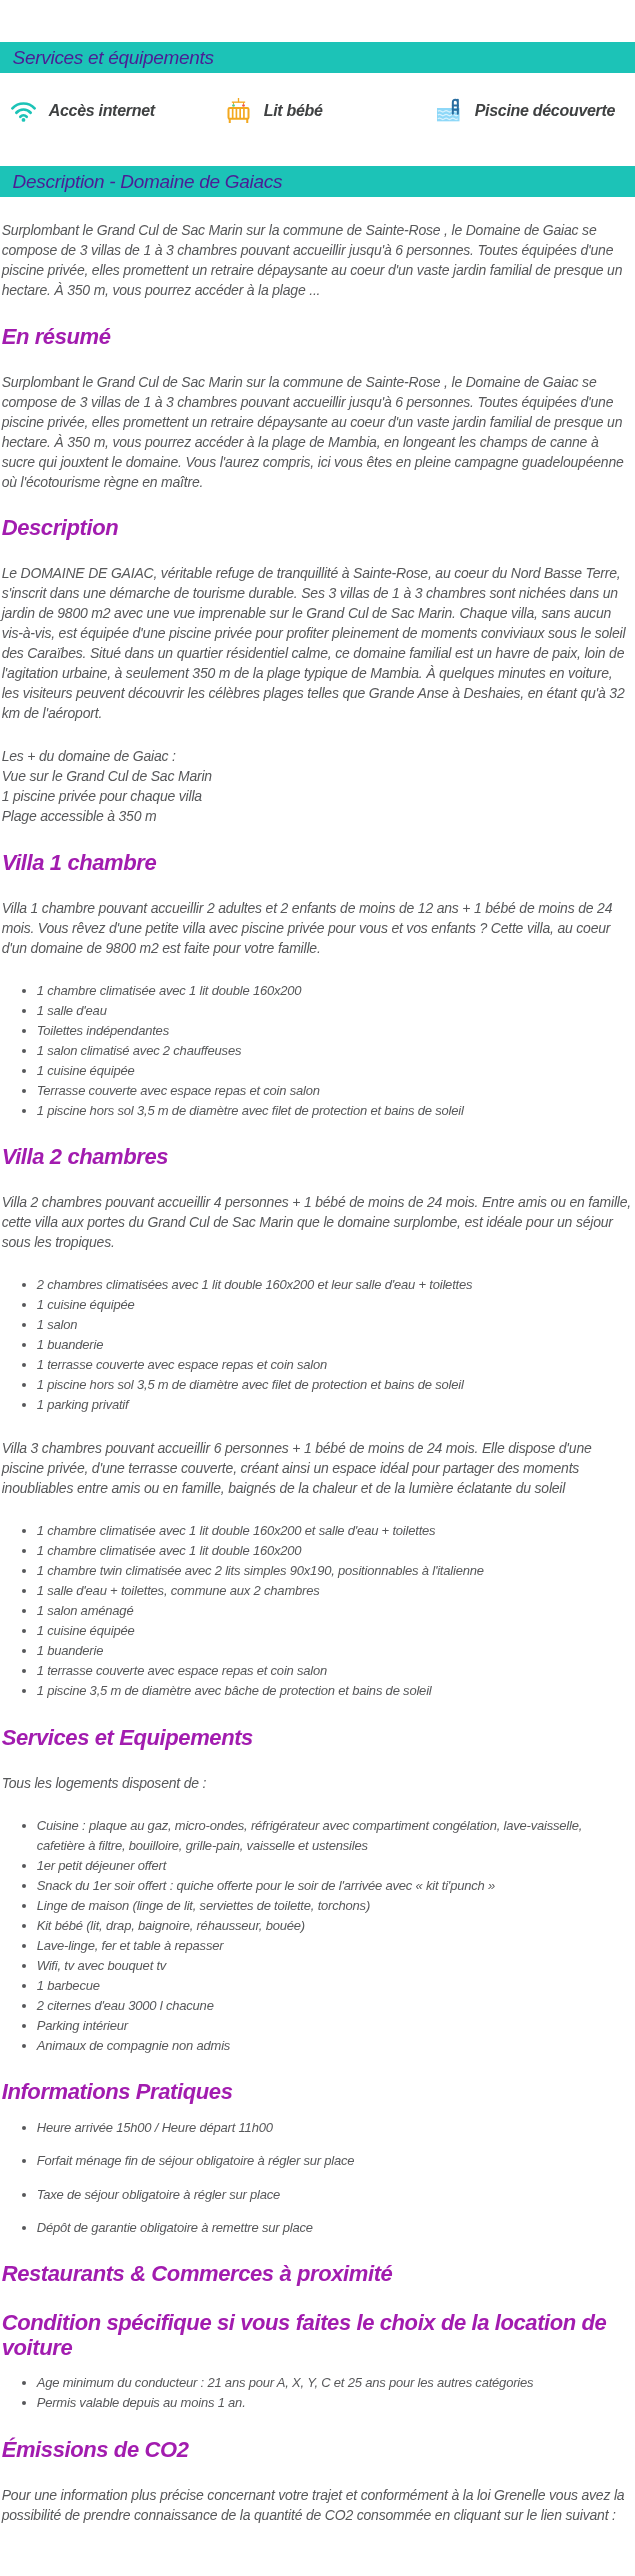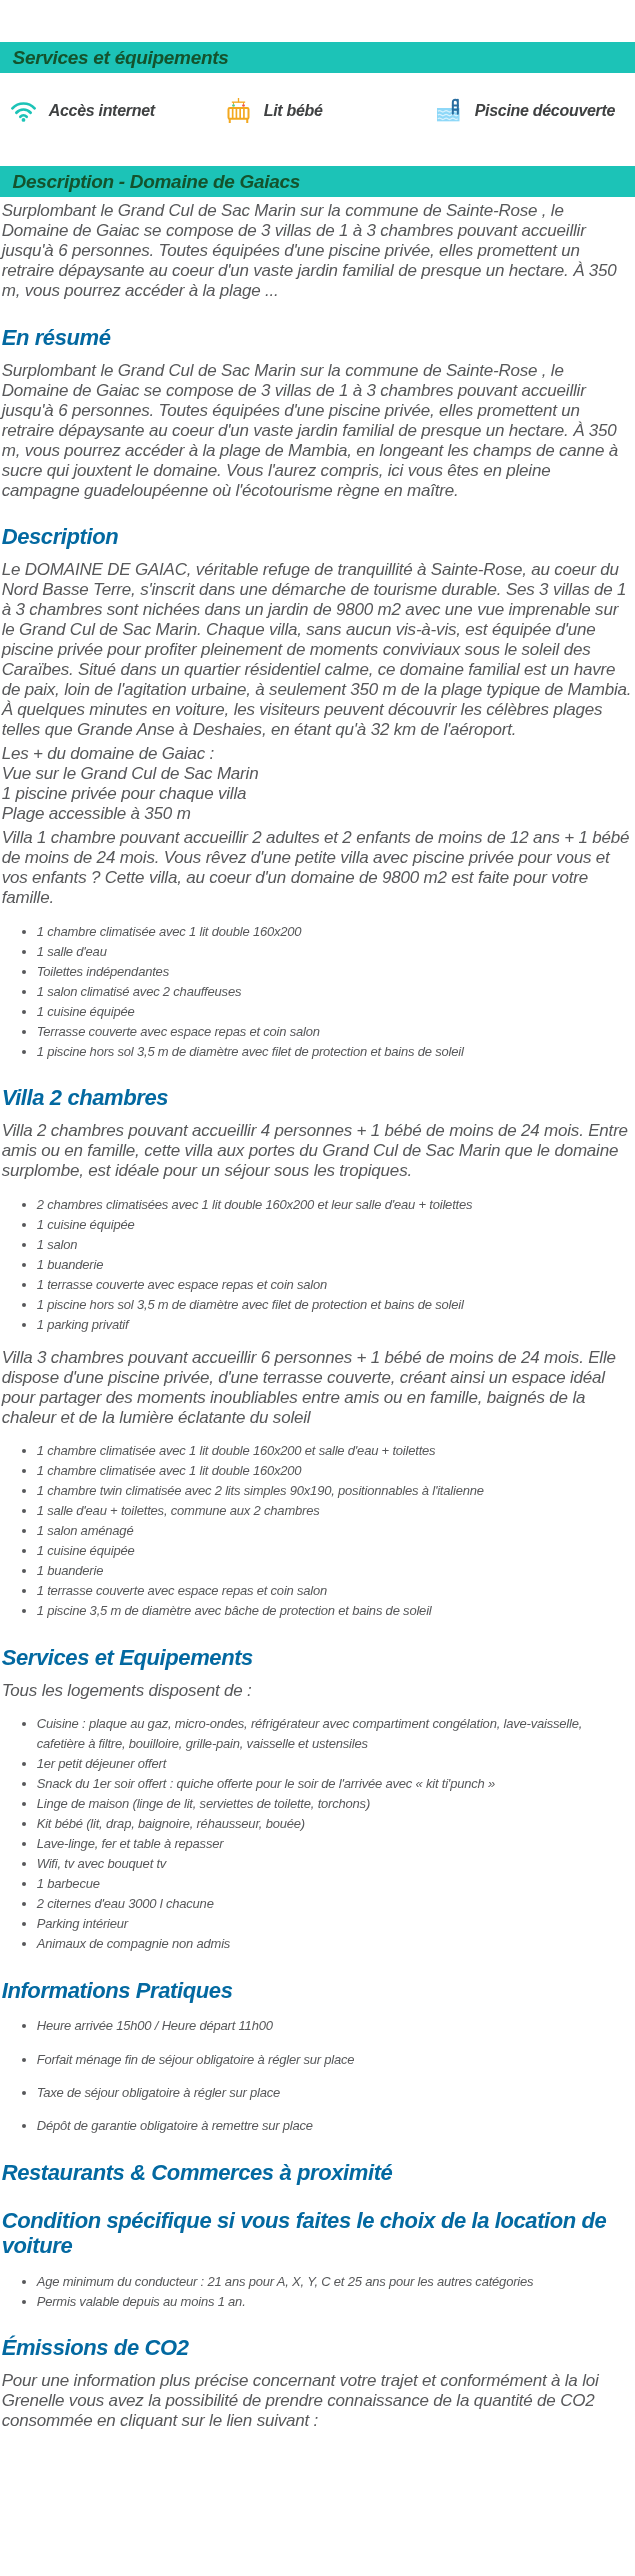--- a/index.html
+++ b/index.html
@@ -5,49 +5,49 @@
   html,body{margin:0;padding:0;background:#ffffff;}
   body{
     width:636px;
     font-family:"Liberation Sans", sans-serif;
     font-style:italic;
     color:#57585a;
   }
   .top-space{height:42px;}
   .banner{
     background:#1cc3b7;
-    color:#14532d;
+    color:#4c1d95;
     height:31px;
     line-height:31px;
     font-size:19px;
-    font-weight:bold;
+    font-weight:normal;
     padding-left:12.6px;
     letter-spacing:-0.3px;
   }
   .amenities{
     display:flex;
     align-items:center;
     margin:18.4px 0 0 10px;
     height:39px;
   }
   .amenity{display:flex;align-items:center;}
   .amenity:nth-child(1){width:215px;}
   .amenity:nth-child(2){width:211px;text-align:right;}
   .amenity .ico{width:27px;height:27px;margin-right:11.7px;flex:0 0 auto;display:flex;align-items:center;justify-content:center;}
   .amenity .lbl{font-size:16px;font-weight:bold;color:#3f4142;letter-spacing:-0.3px;}
   .banner2{margin-top:36px;}
   #content{padding:0 3.4px 0 1.7px;}
   #content p{
-    font-size:17px;
+    font-size:14px;
     line-height:20px;
-    margin:4px 0;
+    margin:23px 0;
     letter-spacing:-0.2px;
   }
   #content h2{
-    color:#0369a1;
+    color:#a21caf;
     font-size:22px;
     line-height:25px;
     font-weight:bold;
     margin:23.5px 0 11px 0;
     letter-spacing:-0.4px;
   }
   #content ul{
     margin:13.4px 0;
     padding-left:35px;
   }
@@ -120,20 +120,21 @@
   <span>Description - Domaine de Gaiacs</span>
 </div>
 
 <div id="content">
     <p>Surplombant le Grand Cul de Sac Marin sur la commune de Sainte-Rose , le Domaine de Gaiac se compose de 3 villas de 1 à 3 chambres pouvant accueillir jusqu'à 6 personnes. Toutes équipées d'une piscine privée, elles promettent un retraire dépaysante au coeur d'un vaste jardin familial de presque un hectare. À 350 m, vous pourrez accéder à la plage ...</p>
     <h2>En résumé</h2>
     <p>Surplombant le Grand Cul de Sac Marin sur la commune de Sainte-Rose , le Domaine de Gaiac se compose de 3 villas de 1 à 3 chambres pouvant accueillir jusqu'à 6 personnes. Toutes équipées d'une piscine privée, elles promettent un retraire dépaysante au coeur d'un vaste jardin familial de presque un hectare. À 350 m, vous pourrez accéder à la plage de Mambia, en longeant les champs de canne à sucre qui jouxtent le domaine. Vous l'aurez compris, ici vous êtes en pleine campagne guadeloupéenne où l'écotourisme règne en maître.</p>
     <h2>Description</h2>
     <p>Le DOMAINE DE GAIAC, véritable refuge de tranquillité à Sainte-Rose, au coeur du Nord Basse Terre, s'inscrit dans une démarche de tourisme durable. Ses 3 villas de 1 à 3 chambres sont nichées dans un jardin de 9800 m2 avec une vue imprenable sur le Grand Cul de Sac Marin. Chaque villa, sans aucun vis-à-vis, est équipée d'une piscine privée pour profiter pleinement de moments conviviaux sous le soleil des Caraïbes. Situé dans un quartier résidentiel calme, ce domaine familial est un havre de paix, loin de l'agitation urbaine, à seulement 350 m de la plage typique de Mambia. À quelques minutes en voiture, les visiteurs peuvent découvrir les célèbres plages telles que Grande Anse à Deshaies, en étant qu'à 32 km de l'aéroport.</p>
     <p><span>Les + du domaine de Gaiac :</span><br><span>Vue sur le Grand Cul de Sac Marin</span><br><span>1 piscine privée pour chaque villa</span><br><span>Plage accessible à 350 m</span></p>
+    <h2>Villa 1 chambre</h2>
     <p>Villa 1 chambre pouvant accueillir 2 adultes et 2 enfants de moins de 12 ans + 1 bébé de moins de 24 mois. Vous rêvez d'une petite villa avec piscine privée pour vous et vos enfants ? Cette villa, au coeur d'un domaine de 9800 m2 est faite pour votre famille.</p>
     <ul>
       <li>1 chambre climatisée avec 1 lit double 160x200</li>
       <li>1 salle d'eau</li>
       <li>Toilettes indépendantes</li>
       <li>1 salon climatisé avec 2 chauffeuses</li>
       <li>1 cuisine équipée</li>
       <li>Terrasse couverte avec espace repas et coin salon</li>
       <li>1 piscine hors sol 3,5 m de diamètre avec filet de protection et bains de soleil</li>
     </ul>

